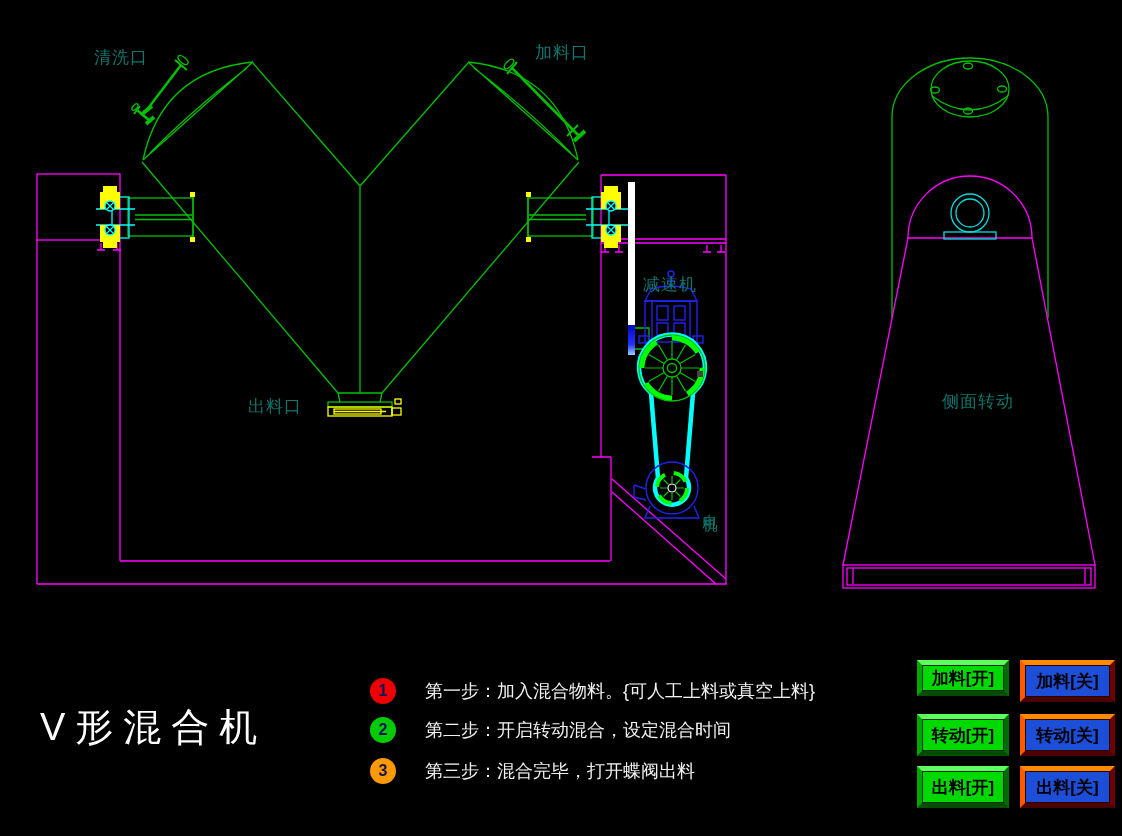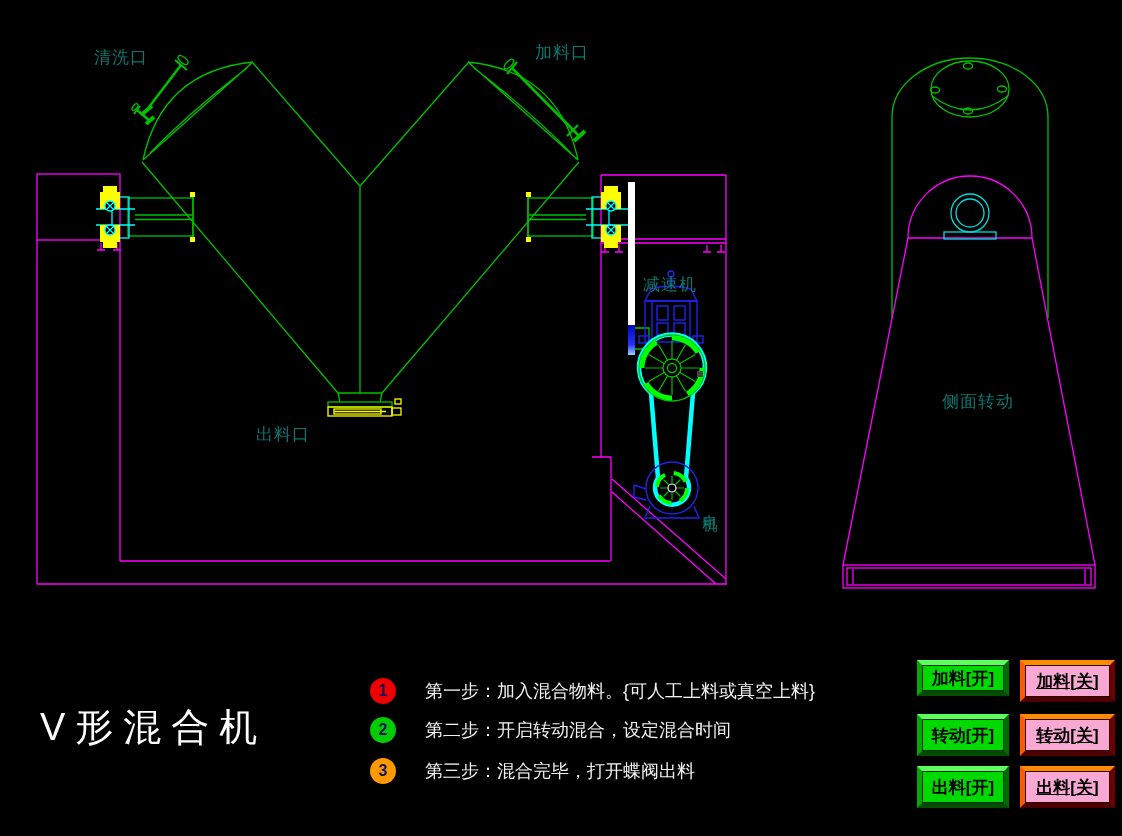--- a/index.html
+++ b/index.html
@@ -12,21 +12,21 @@
   .step-row{position:absolute;left:370px;display:flex;align-items:center;}
   .badge{width:26px;height:26px;border-radius:50%;display:flex;align-items:center;justify-content:center;
          color:#12125e;font-weight:bold;font-size:16px;flex:0 0 auto;}
   .badge-1{background:#ee0000;}
   .badge-2{background:#00cc00;}
   .badge-3{background:#ff9900;}
   .step-text{color:#f2f2f2;font-size:18px;margin-left:29px;white-space:nowrap;}
   .btn{position:absolute;display:flex;align-items:center;justify-content:center;box-sizing:border-box;
        font-weight:bold;font-size:17px;color:#000;cursor:pointer;border:5px solid;white-space:nowrap;}
   .btn.on{background:#00d900;border-color:#5cff5c #006c00 #004d00 #00a800;box-shadow:inset 0 0 0 1px #002b00;}
-  .btn.off{background:#f9a8d4;border-color:#ff8a00 #6e0000 #4d0000 #ff5a00;box-shadow:inset 0 0 0 1px #2b0000;text-decoration:underline;}
+  .btn.off{background:#1d4ed8;border-color:#ff8a00 #6e0000 #4d0000 #ff5a00;box-shadow:inset 0 0 0 1px #2b0000;}
 </style>
 </head>
 <body>
 
 <div class="stage">
 
   <svg width="1122" height="630" viewBox="0 0 1122 630">
     <defs>
       <linearGradient id="rodblue" x1="0" y1="0" x2="0" y2="1">
         <stop offset="0" stop-color="#0008c0"></stop>
@@ -177,21 +177,21 @@
       <g stroke="#00dddd">
         <circle cx="970" cy="213" r="19"></circle>
         <circle cx="970" cy="213" r="14"></circle>
         <rect x="944" y="232" width="52" height="7"></rect>
       </g>
     </g>
   </svg>
 
   <div class="lbl" style="left:94px;top:46px;">清洗口</div>
   <div class="lbl" style="left:535px;top:41px;">加料口</div>
-  <div class="lbl" style="left:256px;top:395px;margin-top:28px;">出料口</div>
+  <div class="lbl" style="left:248px;top:395px;">出料口</div>
   <div class="lbl" style="left:643px;top:251px;margin-top:22px;">减速机</div>
   <div class="lbl lbl-vert" style="left:700px;top:502px;height:48px;font-size:15px;">电机</div>
   <div class="lbl" style="left:942px;top:390px;">侧面转动</div>
 
   <div class="title">V形混合机</div>
 
   <div class="step-row" style="top:678px;">
     <div class="badge badge-1">1</div>
     <div class="step-text">第一步：加入混合物料。{可人工上料或真空上料}</div>
   </div>

